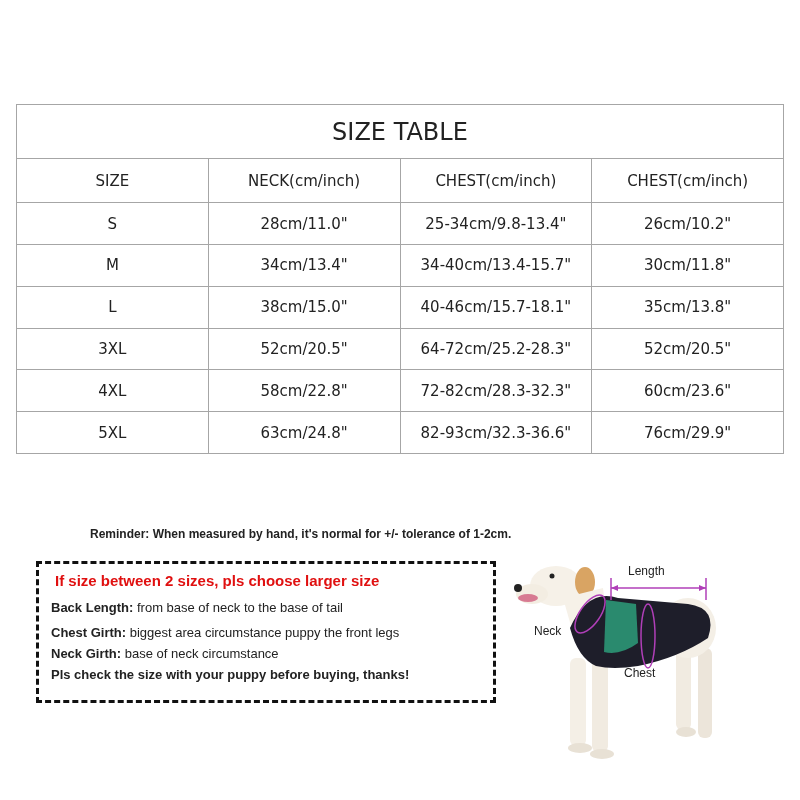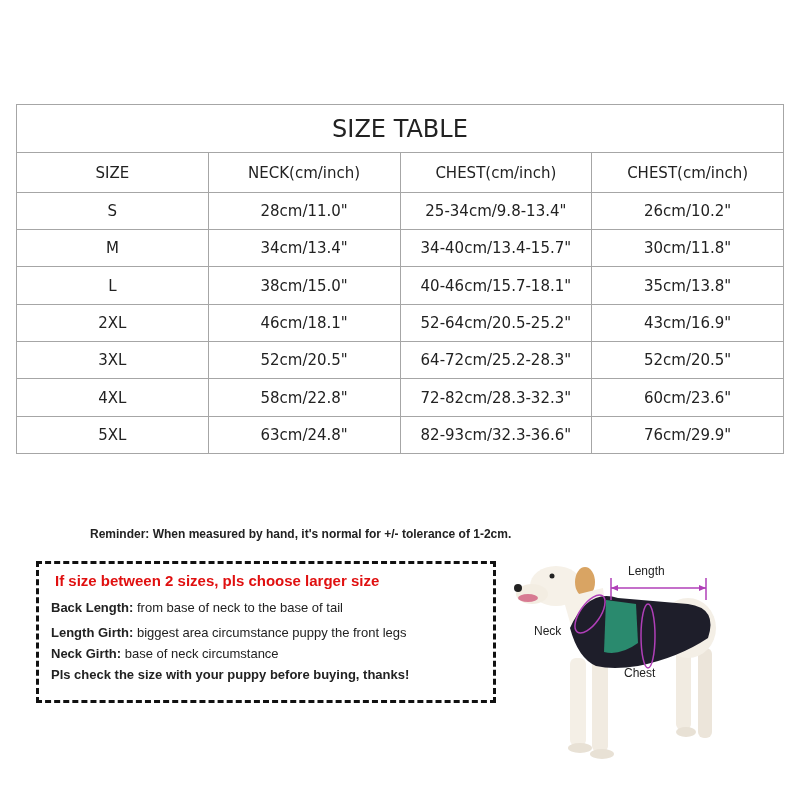--- a/index.html
+++ b/index.html
@@ -43,26 +43,20 @@
         <td>34-40cm/13.4-15.7"</td>
         <td>30cm/11.8"</td>
       </tr>
   <tr class="row">
         <td>L</td>
         <td>38cm/15.0"</td>
         <td>40-46cm/15.7-18.1"</td>
         <td>35cm/13.8"</td>
       </tr>
   <tr class="row">
-        <td>2XL</td>
-        <td>46cm/18.1"</td>
-        <td>52-64cm/20.5-25.2"</td>
-        <td>43cm/16.9"</td>
-      </tr>
-  <tr class="row">
         <td>3XL</td>
         <td>52cm/20.5"</td>
         <td>64-72cm/25.2-28.3"</td>
         <td>52cm/20.5"</td>
       </tr>
   <tr class="row">
         <td>4XL</td>
         <td>58cm/22.8"</td>
         <td>72-82cm/28.3-32.3"</td>
         <td>60cm/23.6"</td>
@@ -74,21 +68,21 @@
         <td>76cm/29.9"</td>
       </tr>
 </tbody>
   </table>
 
 <div class="reminder">Reminder: When measured by hand, it's normal for +/- tolerance of 1-2cm.</div>
 
 <div class="note-box">
   <div class="note-title">If size between  2 sizes, pls choose larger size</div>
   <div class="note-line" style="top:36px"><b>Back Length:</b><span> from base of neck to the base of tail</span></div>
-  <div class="note-line" style="top:61px"><b>Length Girth:</b><span> biggest area circumstance puppy the front legs</span></div>
+  <div class="note-line" style="top:61px"><b>Chest Girth:</b><span> biggest area circumstance puppy the front legs</span></div>
   <div class="note-line" style="top:82px"><b>Neck Girth:</b><span> base of neck circumstance</span></div>
   <div class="note-line" style="top:103px"><b>Pls check the size with your puppy before buying, thanks!</b><span></span></div>
 </div>
 
 <div class="dog">
   <svg width="210" height="232" viewBox="0 0 210 232">
 
     <rect x="62" y="110" width="16" height="88" rx="6" fill="#f4efe6"></rect>
     <rect x="84" y="112" width="16" height="92" rx="6" fill="#f1ebe1"></rect>
     <rect x="168" y="100" width="15" height="82" rx="6" fill="#f1ebe1"></rect>

